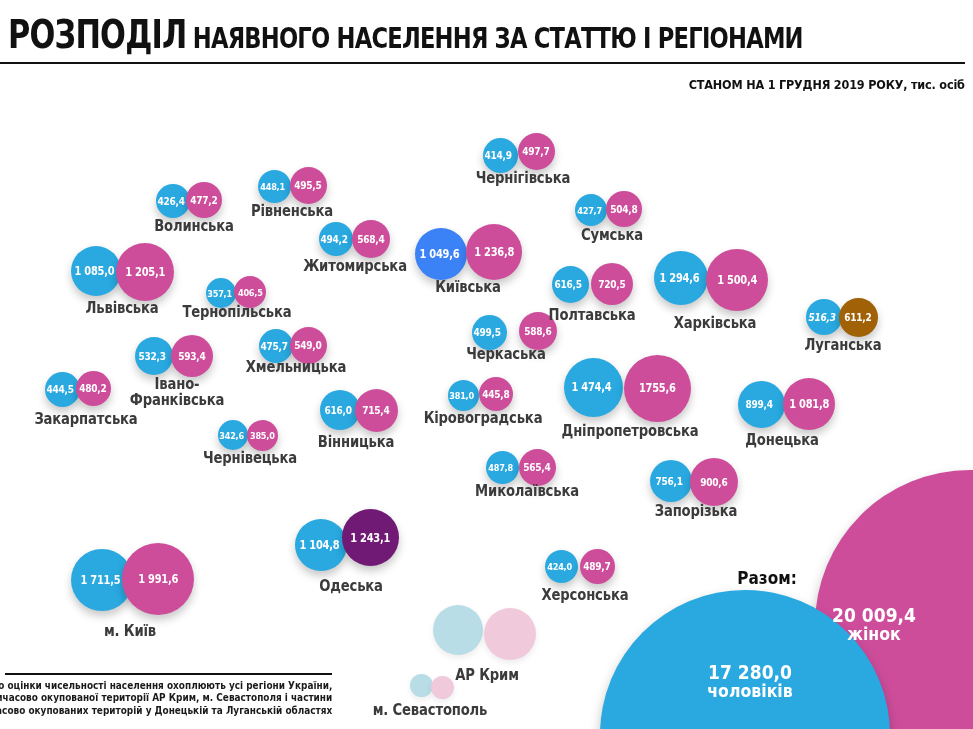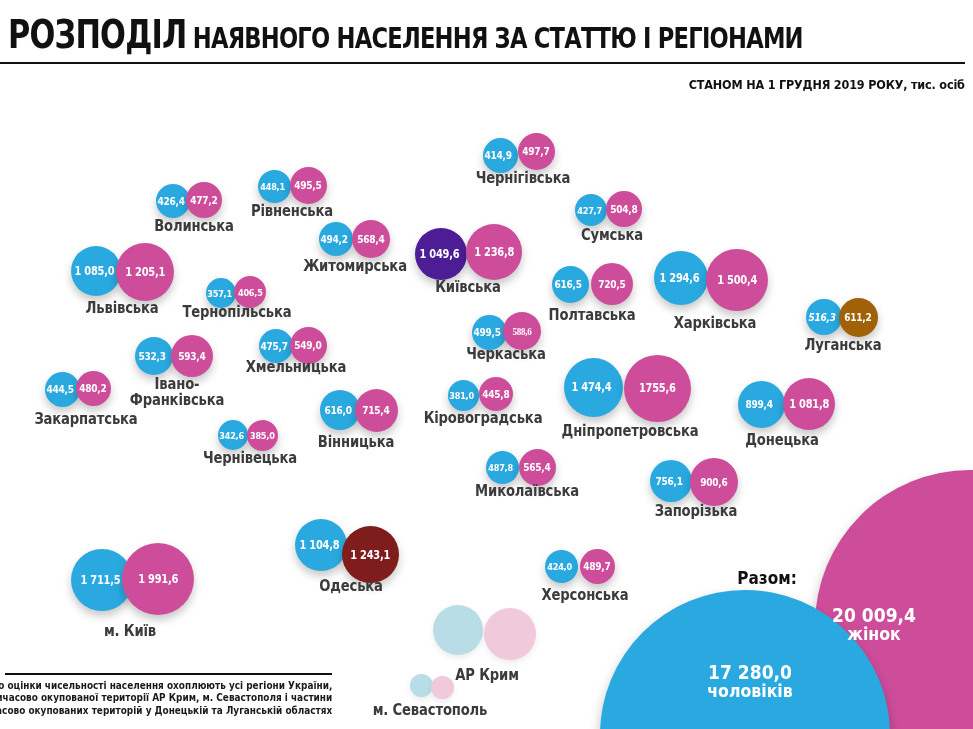--- a/index.html
+++ b/index.html
@@ -94,21 +94,21 @@
         <span class="val" style="font-size: 10.5px;">504,8</span>
       </div>
       <div class="region-label" style="left: 612px; top: 236px;">Сумська</div>
       <div class="bubble male" style="left: 319px; top: 222px; height: 34px; width: 34px; background: rgb(41, 169, 224);">
         <span class="val" style="font-size: 10.5px;">494,2</span>
       </div>
       <div class="bubble female" style="left: 352px; top: 220px; height: 38px; width: 38px; background: rgb(206, 77, 155);">
         <span class="val" style="font-size: 10.5px;">568,4</span>
       </div>
       <div class="region-label" style="left: 355px; top: 267px;">Житомирська</div>
-      <div class="bubble male" style="left: 415px; top: 228px; height: 52px; width: 52px; background: #4c1d95;">
+      <div class="bubble male" style="left: 415px; top: 228px; height: 52px; width: 52px; background: #3b82f6;">
         <span class="val" style="font-size: 11.5px;">1 049,6</span>
       </div>
       <div class="bubble female" style="left: 466px; top: 224px; height: 56px; width: 56px; background: rgb(206, 77, 155);">
         <span class="val" style="font-size: 11.5px;">1 236,8</span>
       </div>
       <div class="region-label" style="left: 468px; top: 288px;">Київська</div>
       <div class="bubble male" style="left: 71px; top: 246px; height: 50px; width: 50px; background: rgb(41, 169, 224);">
         <span class="val" style="font-size: 11.5px;">1 085,0</span>
       </div>
       <div class="bubble female" style="left: 116px; top: 243px; height: 58px; width: 58px; background: rgb(206, 77, 155);">
@@ -161,21 +161,21 @@
       <div class="bubble male" style="left: 44.5px; top: 371.5px; height: 35px; width: 35px; background: rgb(41, 169, 224);">
         <span class="val" style="font-size: 10.5px;">444,5</span>
       </div>
       <div class="bubble female" style="left: 75.5px; top: 370.5px; height: 35px; width: 35px; background: rgb(206, 77, 155);">
         <span class="val" style="font-size: 10.5px;">480,2</span>
       </div>
       <div class="region-label" style="left: 86px; top: 420px;">Закарпатська</div>
       <div class="bubble male" style="left: 471.5px; top: 314.5px; height: 35px; width: 35px; background: rgb(41, 169, 224);">
         <span class="val" style="font-size: 10.5px;">499,5</span>
       </div>
-      <div class="bubble female" style="left: 503px; top: 312px; height: 38px; width: 38px; background: rgb(206, 77, 155); font-family: Liberation Serif, serif;">
+      <div class="bubble female" style="left: 519px; top: 312px; height: 38px; width: 38px; background: rgb(206, 77, 155);">
         <span class="val" style="font-size: 10.5px;">588,6</span>
       </div>
       <div class="region-label" style="left: 506px; top: 355px;">Черкаська</div>
       <div class="bubble male" style="left: 447.5px; top: 379.5px; height: 31px; width: 31px; background: rgb(41, 169, 224);">
         <span class="val" style="font-size: 9.5px;">381,0</span>
       </div>
       <div class="bubble female" style="left: 479px; top: 377px; height: 34px; width: 34px; background: rgb(206, 77, 155);">
         <span class="val" style="font-size: 10.5px;">445,8</span>
       </div>
       <div class="region-label" style="left: 483px; top: 419px;">Кіровоградська</div>
@@ -217,21 +217,21 @@
       <div class="bubble male" style="left: 650px; top: 460px; height: 42px; width: 42px; background: rgb(41, 169, 224);">
         <span class="val" style="font-size: 10.5px;">756,1</span>
       </div>
       <div class="bubble female" style="left: 690px; top: 458px; height: 48px; width: 48px; background: rgb(206, 77, 155);">
         <span class="val" style="font-size: 10.5px;">900,6</span>
       </div>
       <div class="region-label" style="left: 696px; top: 512px;">Запорізька</div>
       <div class="bubble male" style="left: 295px; top: 519px; height: 52px; width: 52px; background: rgb(41, 169, 224);">
         <span class="val" style="font-size: 11.5px;">1 104,8</span>
       </div>
-      <div class="bubble female" style="left: 341.5px; top: 526px; height: 57px; width: 57px; background: #7f1d1d;">
+      <div class="bubble female" style="left: 341.5px; top: 509px; height: 57px; width: 57px; background: #701a75;">
         <span class="val" style="font-size: 11.5px;">1 243,1</span>
       </div>
       <div class="region-label" style="left: 351px; top: 587px;">Одеська</div>
       <div class="bubble male" style="left: 71px; top: 549px; height: 62px; width: 62px; background: rgb(41, 169, 224);">
         <span class="val" style="font-size: 11.5px;">1 711,5</span>
       </div>
       <div class="bubble female" style="left: 122px; top: 543px; height: 72px; width: 72px; background: rgb(206, 77, 155);">
         <span class="val" style="font-size: 11.5px;">1 991,6</span>
       </div>
       <div class="region-label" style="left: 130px; top: 632px;">м. Київ</div>

